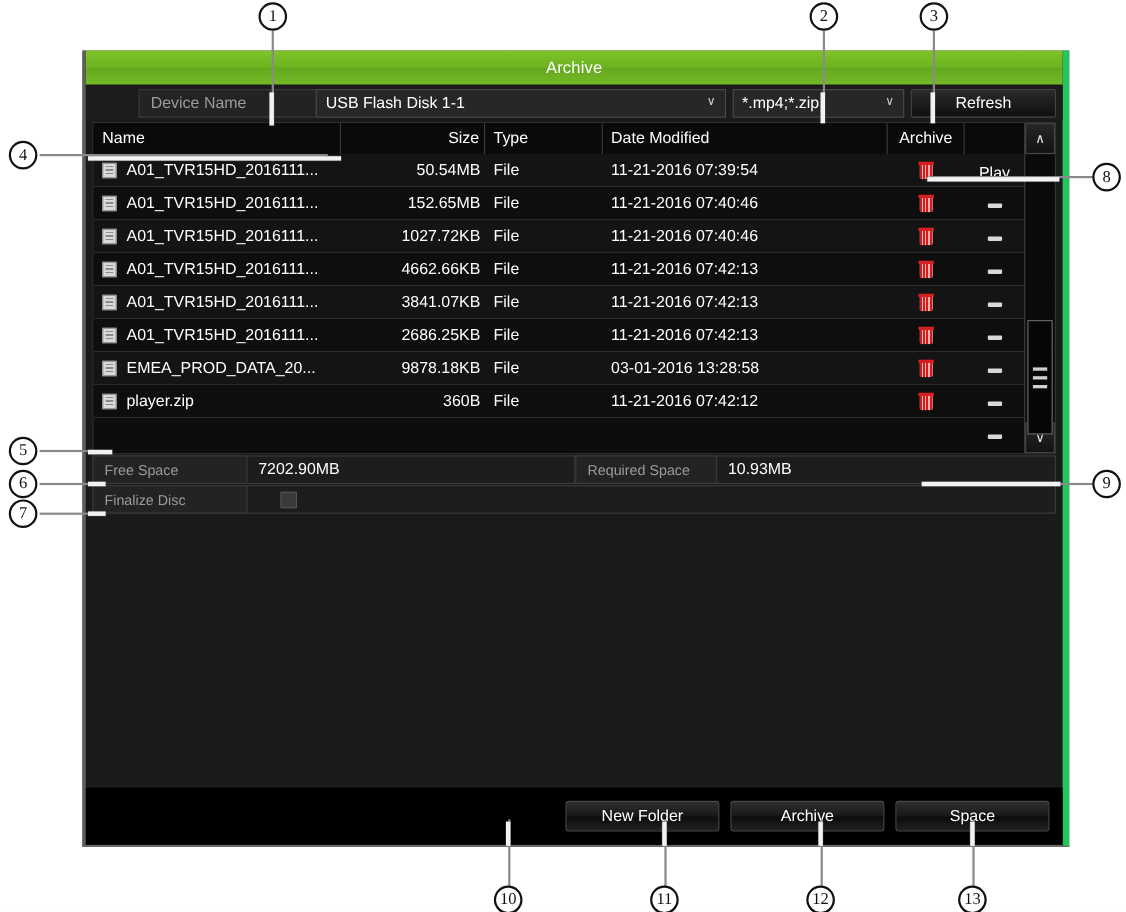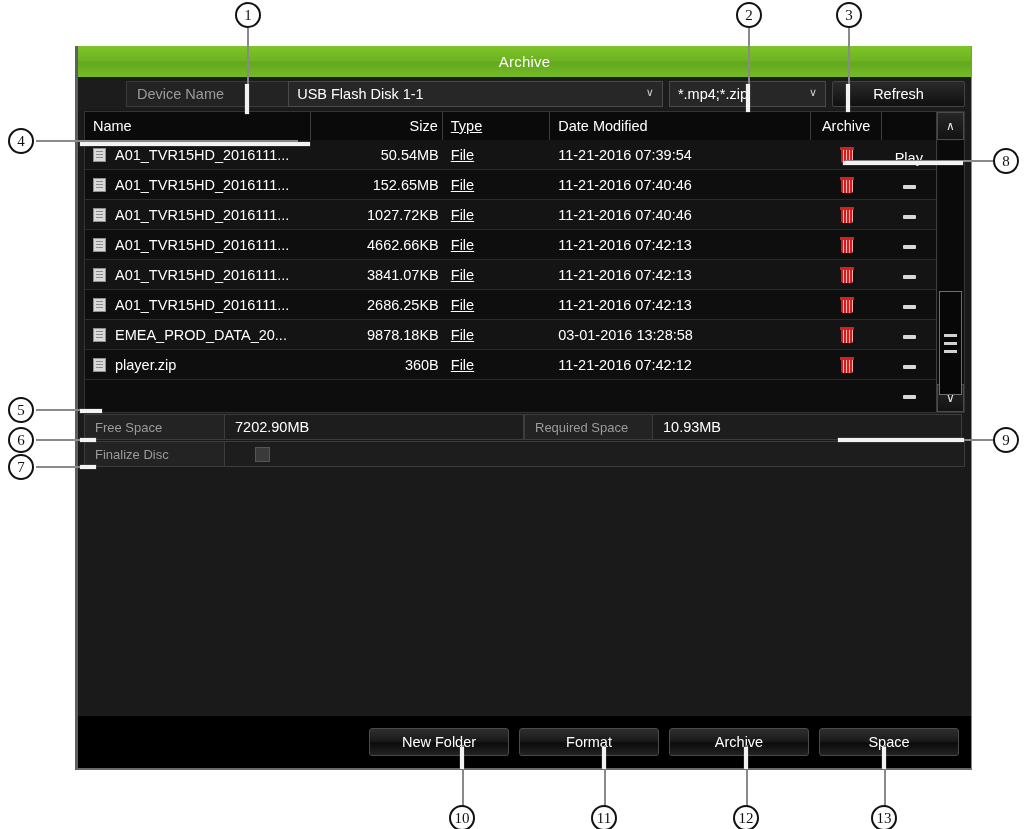--- a/index.html
+++ b/index.html
@@ -41,21 +41,21 @@
   .leader-white.v { width: 4px; }
   .leader-white.h { height: 4px; }
 
   
   #window {
     position: absolute;
     left: 75px; top: 46px;
     width: 897px; height: 724px;
     background: #1a1a1a;
     border-left: 3px solid #5f5f5a;
-    border-right: 1px solid #22c55e;
+    border-right: 6px solid #22c55e;
     border-bottom: 2px solid #6a6a66;
     z-index: 10;
   }
   #titlebar {
     height: 31px;
     background: linear-gradient(to bottom, #7fc428 0%, #6cb322 48%, #63a81d 52%, #74bb26 100%);
     color: #ffffff;
     font-size: 15px;
     display: flex;
     align-items: center;
@@ -134,21 +134,21 @@
   .cell {
     height: 100%;
     display: flex;
     align-items: center;
     padding: 0 8px;
     overflow: hidden;
     white-space: nowrap;
   }
   .c-name  { width: 232px; }
   .c-size  { width: 135px; justify-content: flex-end; padding-right: 4px; }
-  .c-type  { width: 110px; text-decoration: underline; }
+  .c-type  { width: 110px; }
   .c-date  { width: 268px; }
   .c-del   { width: 72px; justify-content: center; }
   .c-play  { width: 56px; justify-content: center; margin-top: 32px; }
   .c-scr   { width: 28px; padding: 0; }
 
   #tbody .trow:nth-child(odd)  { background: #141414; }
   #tbody .trow:nth-child(even) { background: #0e0e0e; }
   #tbody .trow { border-bottom: 1px solid #2b2b2b; }
 
   .file-icon {
@@ -513,21 +513,20 @@
       <div class="irow">
         <div id="fin-label" class="ilabel">Finalize Disc</div>
         <div id="fin-field">
           <div class="chkbox"></div>
         </div>
       </div>
     </div>
 
     <div id="footer">
       <div class="btn">New Folder</div>
-      <div class="btn">Format</div>
       <div class="btn">Archive</div>
       <div class="btn">Space</div>
     </div>
   </div>
 
   <div class="leader-white v" style="left:245px; top:84px; height:30px;"></div>
   <div class="leader-white v" style="left:746px; top:84px; height:28px;"></div>
   <div class="leader-white v" style="left:846px; top:84px; height:28px;"></div>
   <div class="leader-white h" style="left:80px; top:142px; width:230px;"></div>
   <div class="leader-white h" style="left:80px; top:409px; width:22px;"></div>

